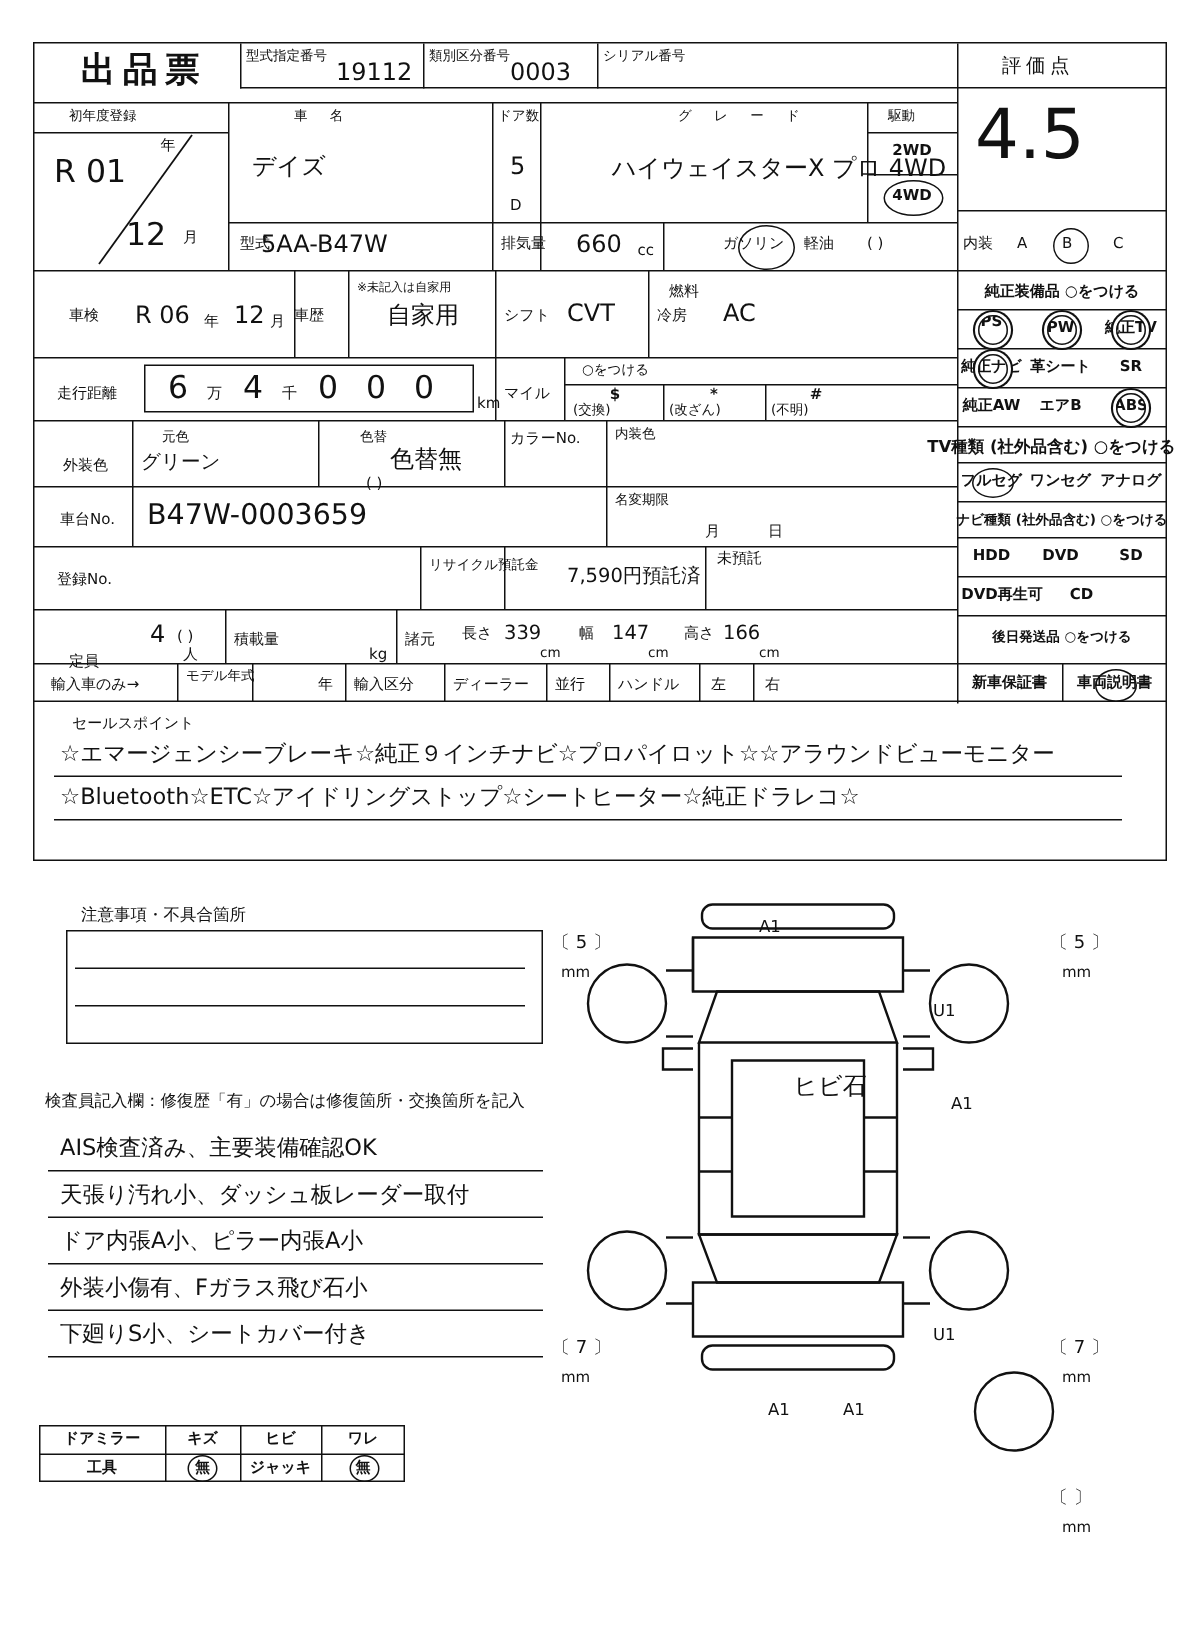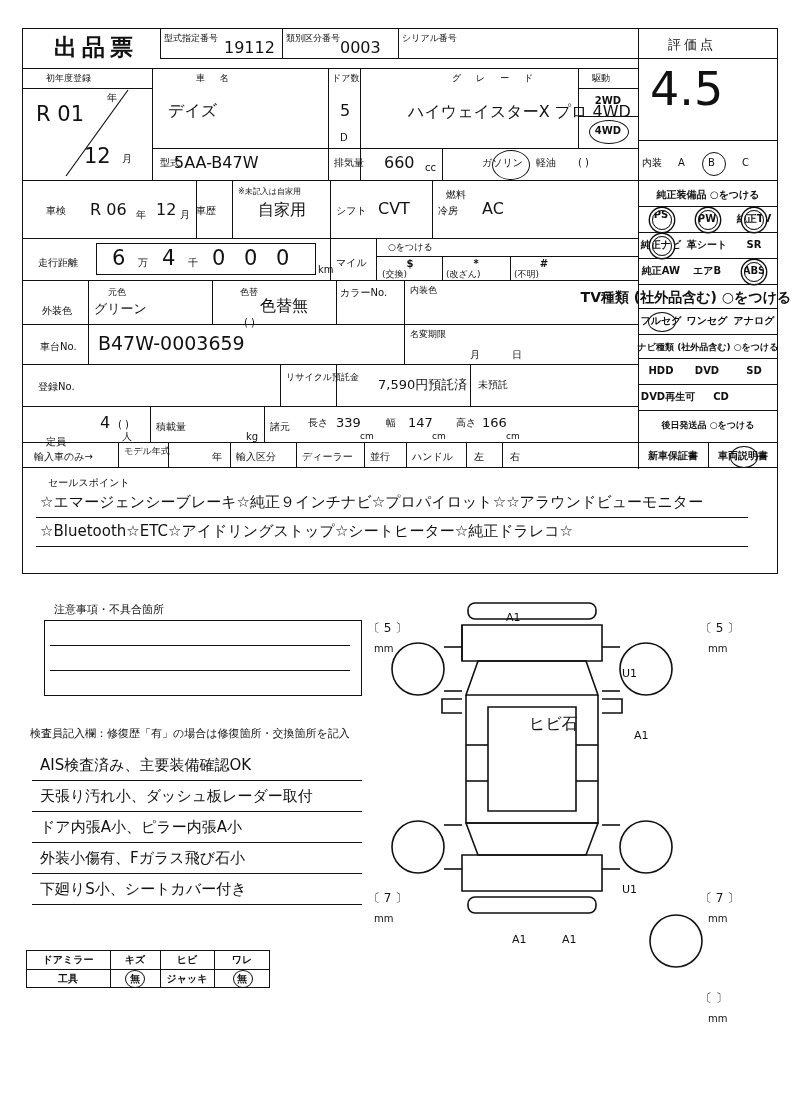--- a/index.html
+++ b/index.html
@@ -179,21 +179,21 @@
 
   <div class="bx" style="left:22px;top:364px;width:616px;height:0;border-top:1.2px solid #111;"></div>
   <div class="t sm" style="left:38px;top:382px;">登録No.</div>
   <div class="bx" style="left:280px;top:364px;width:0;height:42px;border-left:1.2px solid #111;"></div>
   <div class="t" style="left:286px;top:372px;font-size:9px;line-height:1.3;">
     <span>リサイクル預託金</span>
   </div>
   <div class="bx" style="left:336px;top:364px;width:0;height:42px;border-left:1.2px solid #111;"></div>
   <div class="t md hand" style="left:378px;top:378px;">7,590円預託済</div>
   <div class="bx" style="left:470px;top:364px;width:0;height:42px;border-left:1.2px solid #111;"></div>
-  <div class="t sm" style="left:478px;top:380px;">未預託</div>
+  <div class="t sm" style="left:478px;top:368px;">未預託</div>
 
   <div class="bx" style="left:22px;top:406px;width:616px;height:0;border-top:1.2px solid #111;"></div>
   <div class="t sm" style="left:46px;top:437px;">定員</div>
   <div class="t lg hand" style="left:100px;top:415px;">4</div>
   <div class="t sm" style="left:118px;top:420px;">(   )</div>
   <div class="t sm" style="left:122px;top:432px;">人</div>
   <div class="bx" style="left:150px;top:406px;width:0;height:36px;border-left:1.2px solid #111;"></div>
   <div class="t sm" style="left:156px;top:422px;">積載量</div>
   <div class="t sm" style="left:246px;top:432px;">kg</div>
   <div class="bx" style="left:264px;top:406px;width:0;height:36px;border-left:1.2px solid #111;"></div>
@@ -245,21 +245,21 @@
   <div class="t sm c" style="left:684px;top:234px;width:46px;height:22px;">革シート</div>
   <div class="t sm c" style="left:730px;top:234px;width:48px;height:22px;">SR</div>
   <div class="bx" style="left:638px;top:258px;width:140px;height:0;border-top:1.2px solid #111;"></div>
 
   <div class="t sm c" style="left:638px;top:260px;width:46px;height:22px;">純正AW</div>
   <div class="t sm c" style="left:684px;top:260px;width:46px;height:22px;">エアB</div>
   <div class="t sm c" style="left:730px;top:260px;width:48px;height:22px;">ABS</div>
   <div class="circdbl" style="position:absolute;left:744px;top:262px;width:18px;height:18px;"></div>
   <div class="bx" style="left:638px;top:284px;width:140px;height:0;border-top:1.6px solid #111;"></div>
 
-  <div class="t c" style="left:616px;top:290px;width:140px;height:14px;font-size:14px;">TV種類 (社外品含む) ○をつける</div>
+  <div class="t c" style="left:631px;top:290px;width:140px;height:14px;font-size:11px;">TV種類 (社外品含む) ○をつける</div>
   <div class="bx" style="left:638px;top:308px;width:140px;height:0;border-top:1.2px solid #111;"></div>
   <div class="t c" style="left:638px;top:310px;width:46px;height:22px;font-size:10px;">フルセグ</div>
   <div class="circ" style="position:absolute;left:648px;top:312px;width:26px;height:18px;"></div>
   <div class="t c" style="left:684px;top:310px;width:46px;height:22px;font-size:10px;">ワンセグ</div>
   <div class="t c" style="left:730px;top:310px;width:48px;height:22px;font-size:10px;">アナログ</div>
   <div class="bx" style="left:638px;top:334px;width:140px;height:0;border-top:1.6px solid #111;"></div>
 
   <div class="t c" style="left:638px;top:340px;width:140px;height:14px;font-size:9px;">ナビ種類 (社外品含む) ○をつける</div>
   <div class="bx" style="left:638px;top:358px;width:140px;height:0;border-top:1.2px solid #111;"></div>
   <div class="t c" style="left:638px;top:360px;width:46px;height:22px;font-size:10px;">HDD</div>

